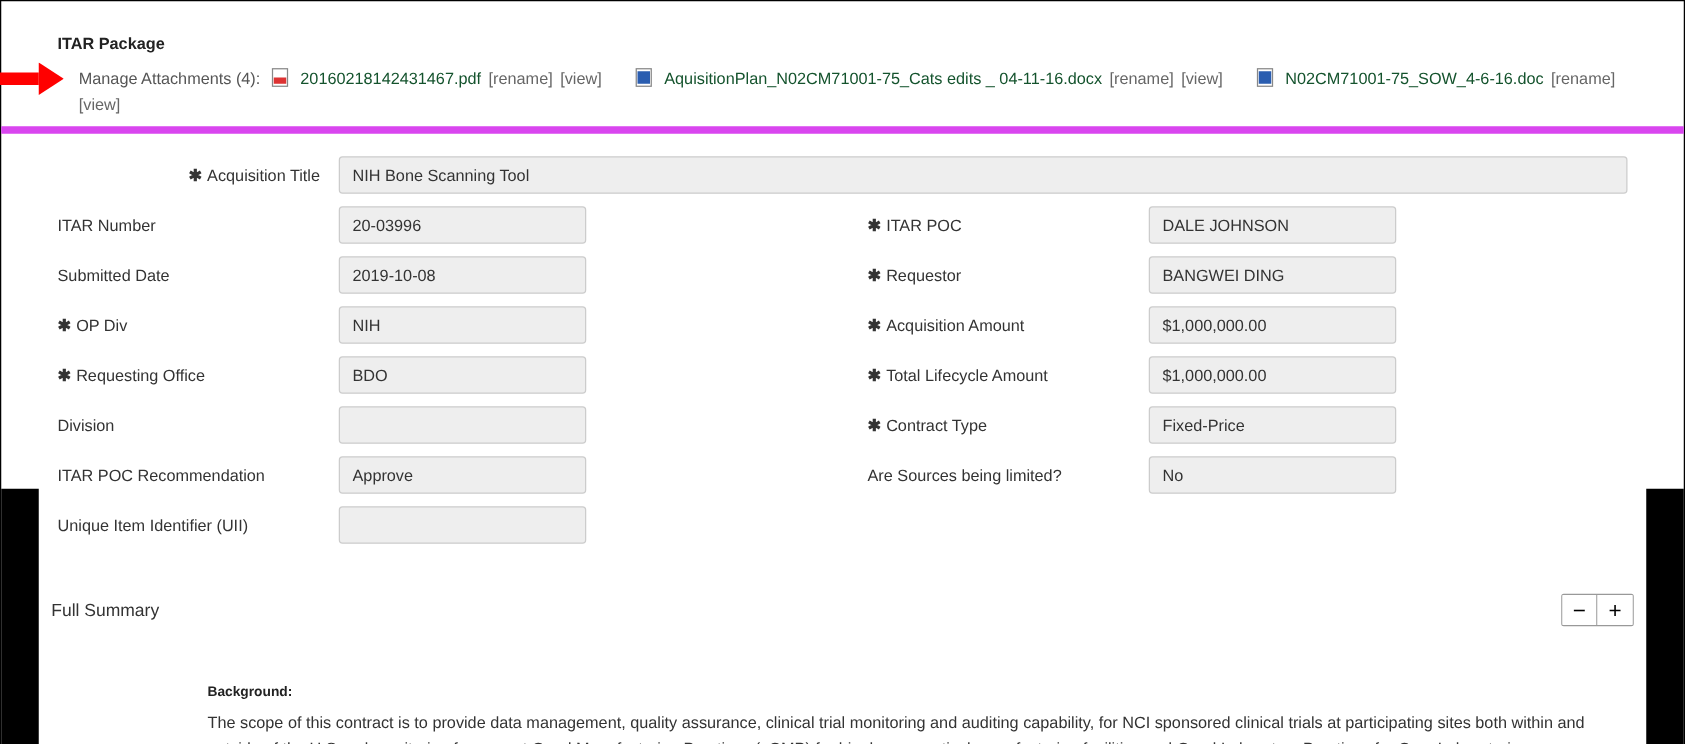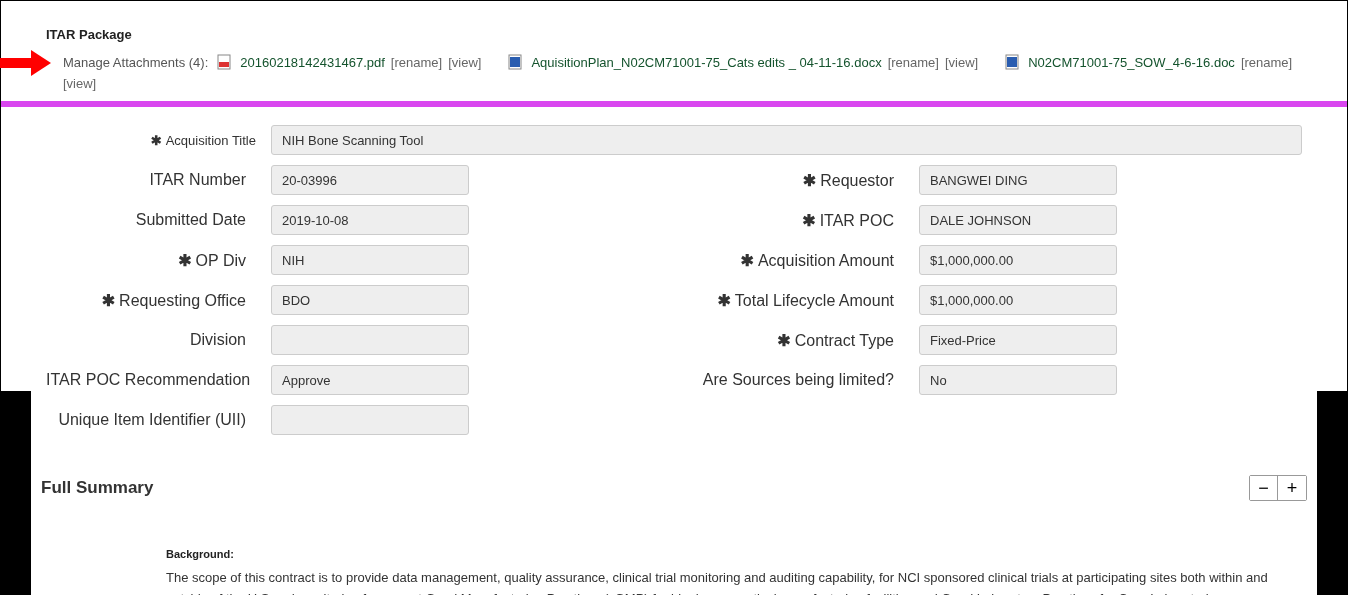--- a/index.html
+++ b/index.html
@@ -25,29 +25,29 @@
     .action-link { color: #666; cursor: pointer; }
     
     .form-section { padding: 18px 45px 20px 45px; }
     .full-row { display: flex; align-items: center; margin-bottom: 10px; }
     .full-row .label-cell { width: 225px; text-align: right; padding-right: 15px; font-size: 13px; color: #333; }
     .full-row .field-cell { flex: 1; }
     
     .two-col { display: flex; gap: 40px; }
     .col { flex: 1; }
     .field-row { display: flex; align-items: center; margin-bottom: 10px; }
-    .label-cell { width: 225px; text-align: right; padding-right: 25px; font-size: 16px; color: #333; white-space: nowrap; }
+    .label-cell { width: 225px; text-align: left; padding-right: 25px; font-size: 13px; color: #333; white-space: nowrap; }
     .field-cell input { width: 100%; height: 30px; padding: 0 10px; background: #eeeeee; border: 1px solid #ccc; border-radius: 3px; font-size: 13px; color: #333; }
     .field-cell input:read-only { background: #eeeeee; }
     
     .req-mark { font-weight: bold; margin-right: 4px; }
     
     .full-summary-section { padding: 10px 40px 20px 40px; position: relative; }
     .fs-header { display: flex; justify-content: space-between; align-items: center; margin-bottom: 15px; }
-    .fs-title { font-size: 17px; color: #333; font-weight: bold; }
+    .fs-title { font-size: 14px; color: #333; }
     .fs-controls { display: flex; border: 1px solid #999; border-radius: 2px; }
     .fs-btn { width: 28px; height: 24px; display: flex; align-items: center; justify-content: center; font-size: 18px; line-height: 1; background: #fff; cursor: pointer; border: none; }
     .fs-btn:first-child { border-right: 1px solid #999; }
     
     .fs-body { padding-left: 125px; padding-right: 20px; }
     .fs-body h4 { font-size: 11px; font-weight: bold; margin-bottom: 8px; color: #222; margin-top: 47px; }
     .fs-body p { font-size: 13px; line-height: 1.6; color: #333; margin-bottom: 14px; }
   </style>
 </head>
 <body>
@@ -129,26 +129,26 @@
           <div class="field-cell"><input type="text" readonly="" value="Approve" style=""></div>
         </div>
         <div class="field-row">
           <div class="label-cell"><span>Unique Item Identifier (UII)</span></div>
           <div class="field-cell"><input type="text" readonly="" value="" style=""></div>
         </div>
       </div>
 
       <div class="col">
         <div class="field-row">
+          <div class="label-cell"><span class="req-mark">✱</span><span>ITAR POC</span></div>
+          <div class="field-cell"><input type="text" readonly="" value="DALE JOHNSON" style=""></div>
+        </div>
+        <div class="field-row">
           <div class="label-cell"><span class="req-mark">✱</span><span>Requestor</span></div>
           <div class="field-cell"><input type="text" readonly="" value="BANGWEI DING" style=""></div>
-        </div>
-        <div class="field-row">
-          <div class="label-cell"><span class="req-mark">✱</span><span>ITAR POC</span></div>
-          <div class="field-cell"><input type="text" readonly="" value="DALE JOHNSON" style=""></div>
         </div>
         <div class="field-row">
           <div class="label-cell"><span class="req-mark">✱</span><span>Acquisition Amount</span></div>
           <div class="field-cell"><input type="text" readonly="" value="$1,000,000.00" style=""></div>
         </div>
         <div class="field-row">
           <div class="label-cell"><span class="req-mark">✱</span><span>Total Lifecycle Amount</span></div>
           <div class="field-cell"><input type="text" readonly="" value="$1,000,000.00" style=""></div>
         </div>
         <div class="field-row">

